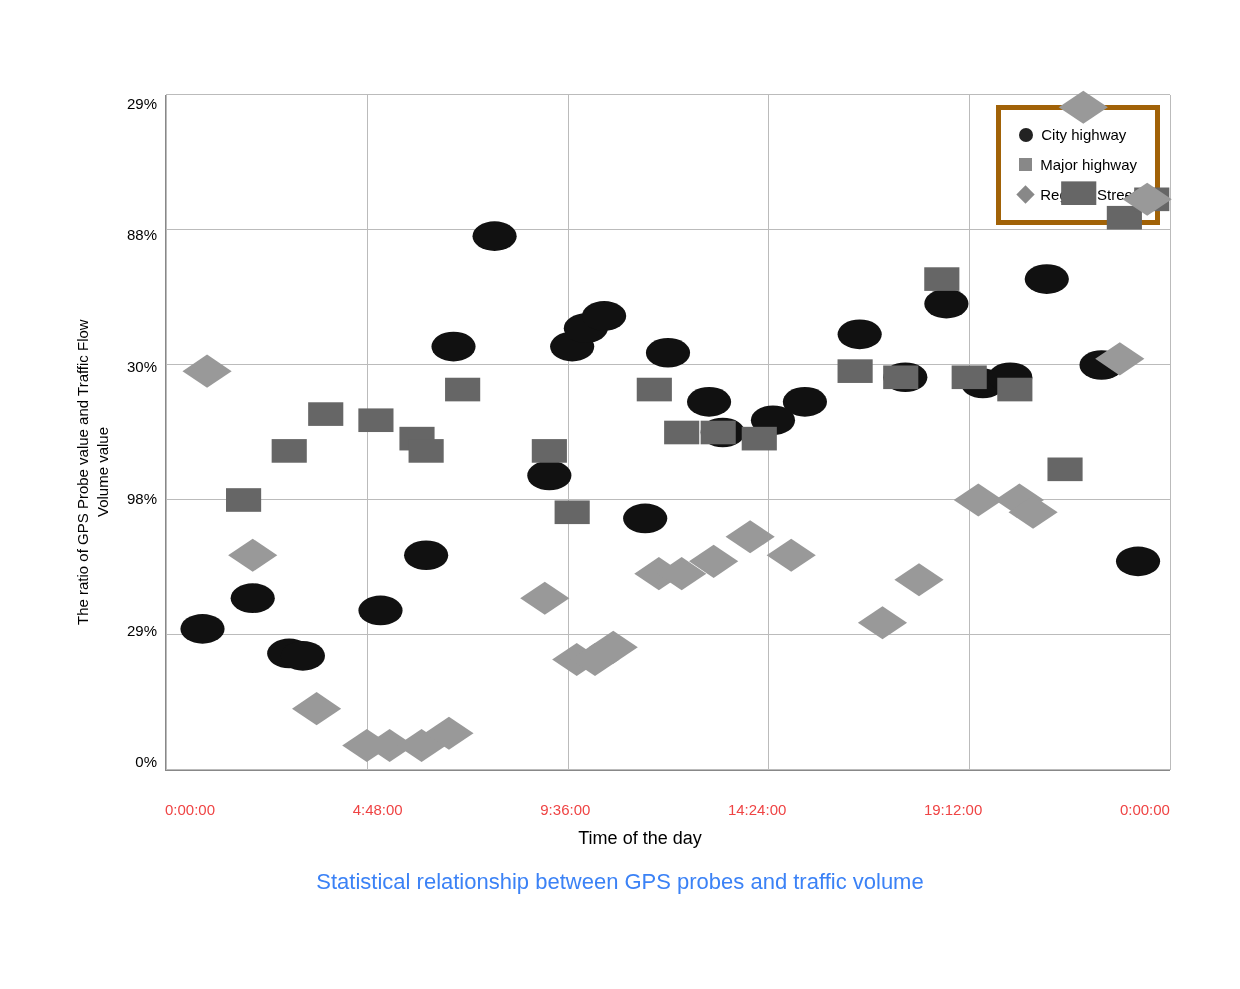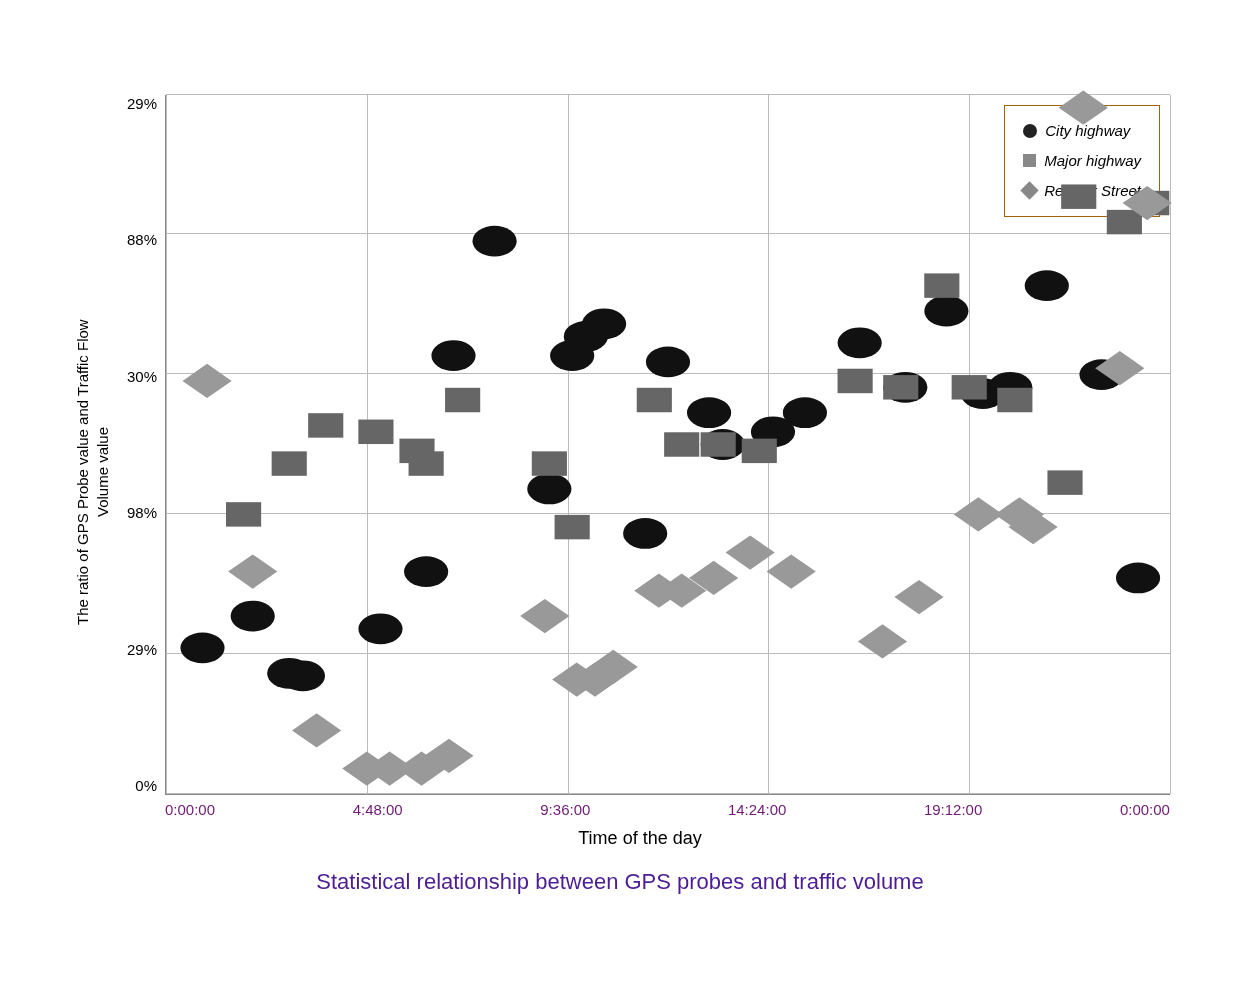--- a/index.html
+++ b/index.html
@@ -82,39 +82,39 @@
       background: #bbb;
     }
     .x-axis-labels {
       display: flex;
       justify-content: space-between;
       padding-left: 55px;
       margin-top: 6px;
     }
     .x-tick {
       font-size: 15px;
-      color: #701a75;
-      text-align: center;
+      color: #ef4444;
+      text-align: center;
+      margin-top: 24px;
     }
     .x-axis-title {
       font-size: 18px;
       color: #000000;
       text-align: center;
       margin-top: 10px;
     }
     .legend {
       position: absolute;
       top: 10px;
       right: 10px;
-      border: 1px solid #a16207;
+      border: 5px solid #a16207;
       background: #fff;
       padding: 10px 18px;
       font-size: 15px;
       line-height: 2;
-      font-style: italic;
     }
     .legend-item {
       display: flex;
       align-items: center;
       gap: 8px;
     }
     .dot-circle {
       width: 14px;
       height: 14px;
       border-radius: 50%;
@@ -129,21 +129,21 @@
     }
     .dot-diamond {
       width: 13px;
       height: 13px;
       background: #888;
       transform: rotate(45deg);
       display: inline-block;
     }
     .caption {
       font-size: 22px;
-      color: #4c1d95;
+      color: #3b82f6;
       text-align: center;
       margin-top: 20px;
     }
     svg.scatter {
       position: absolute;
       top: 0; left: 0; width: 100%; height: 100%;
       overflow: visible;
     }
   </style>
 </head>

